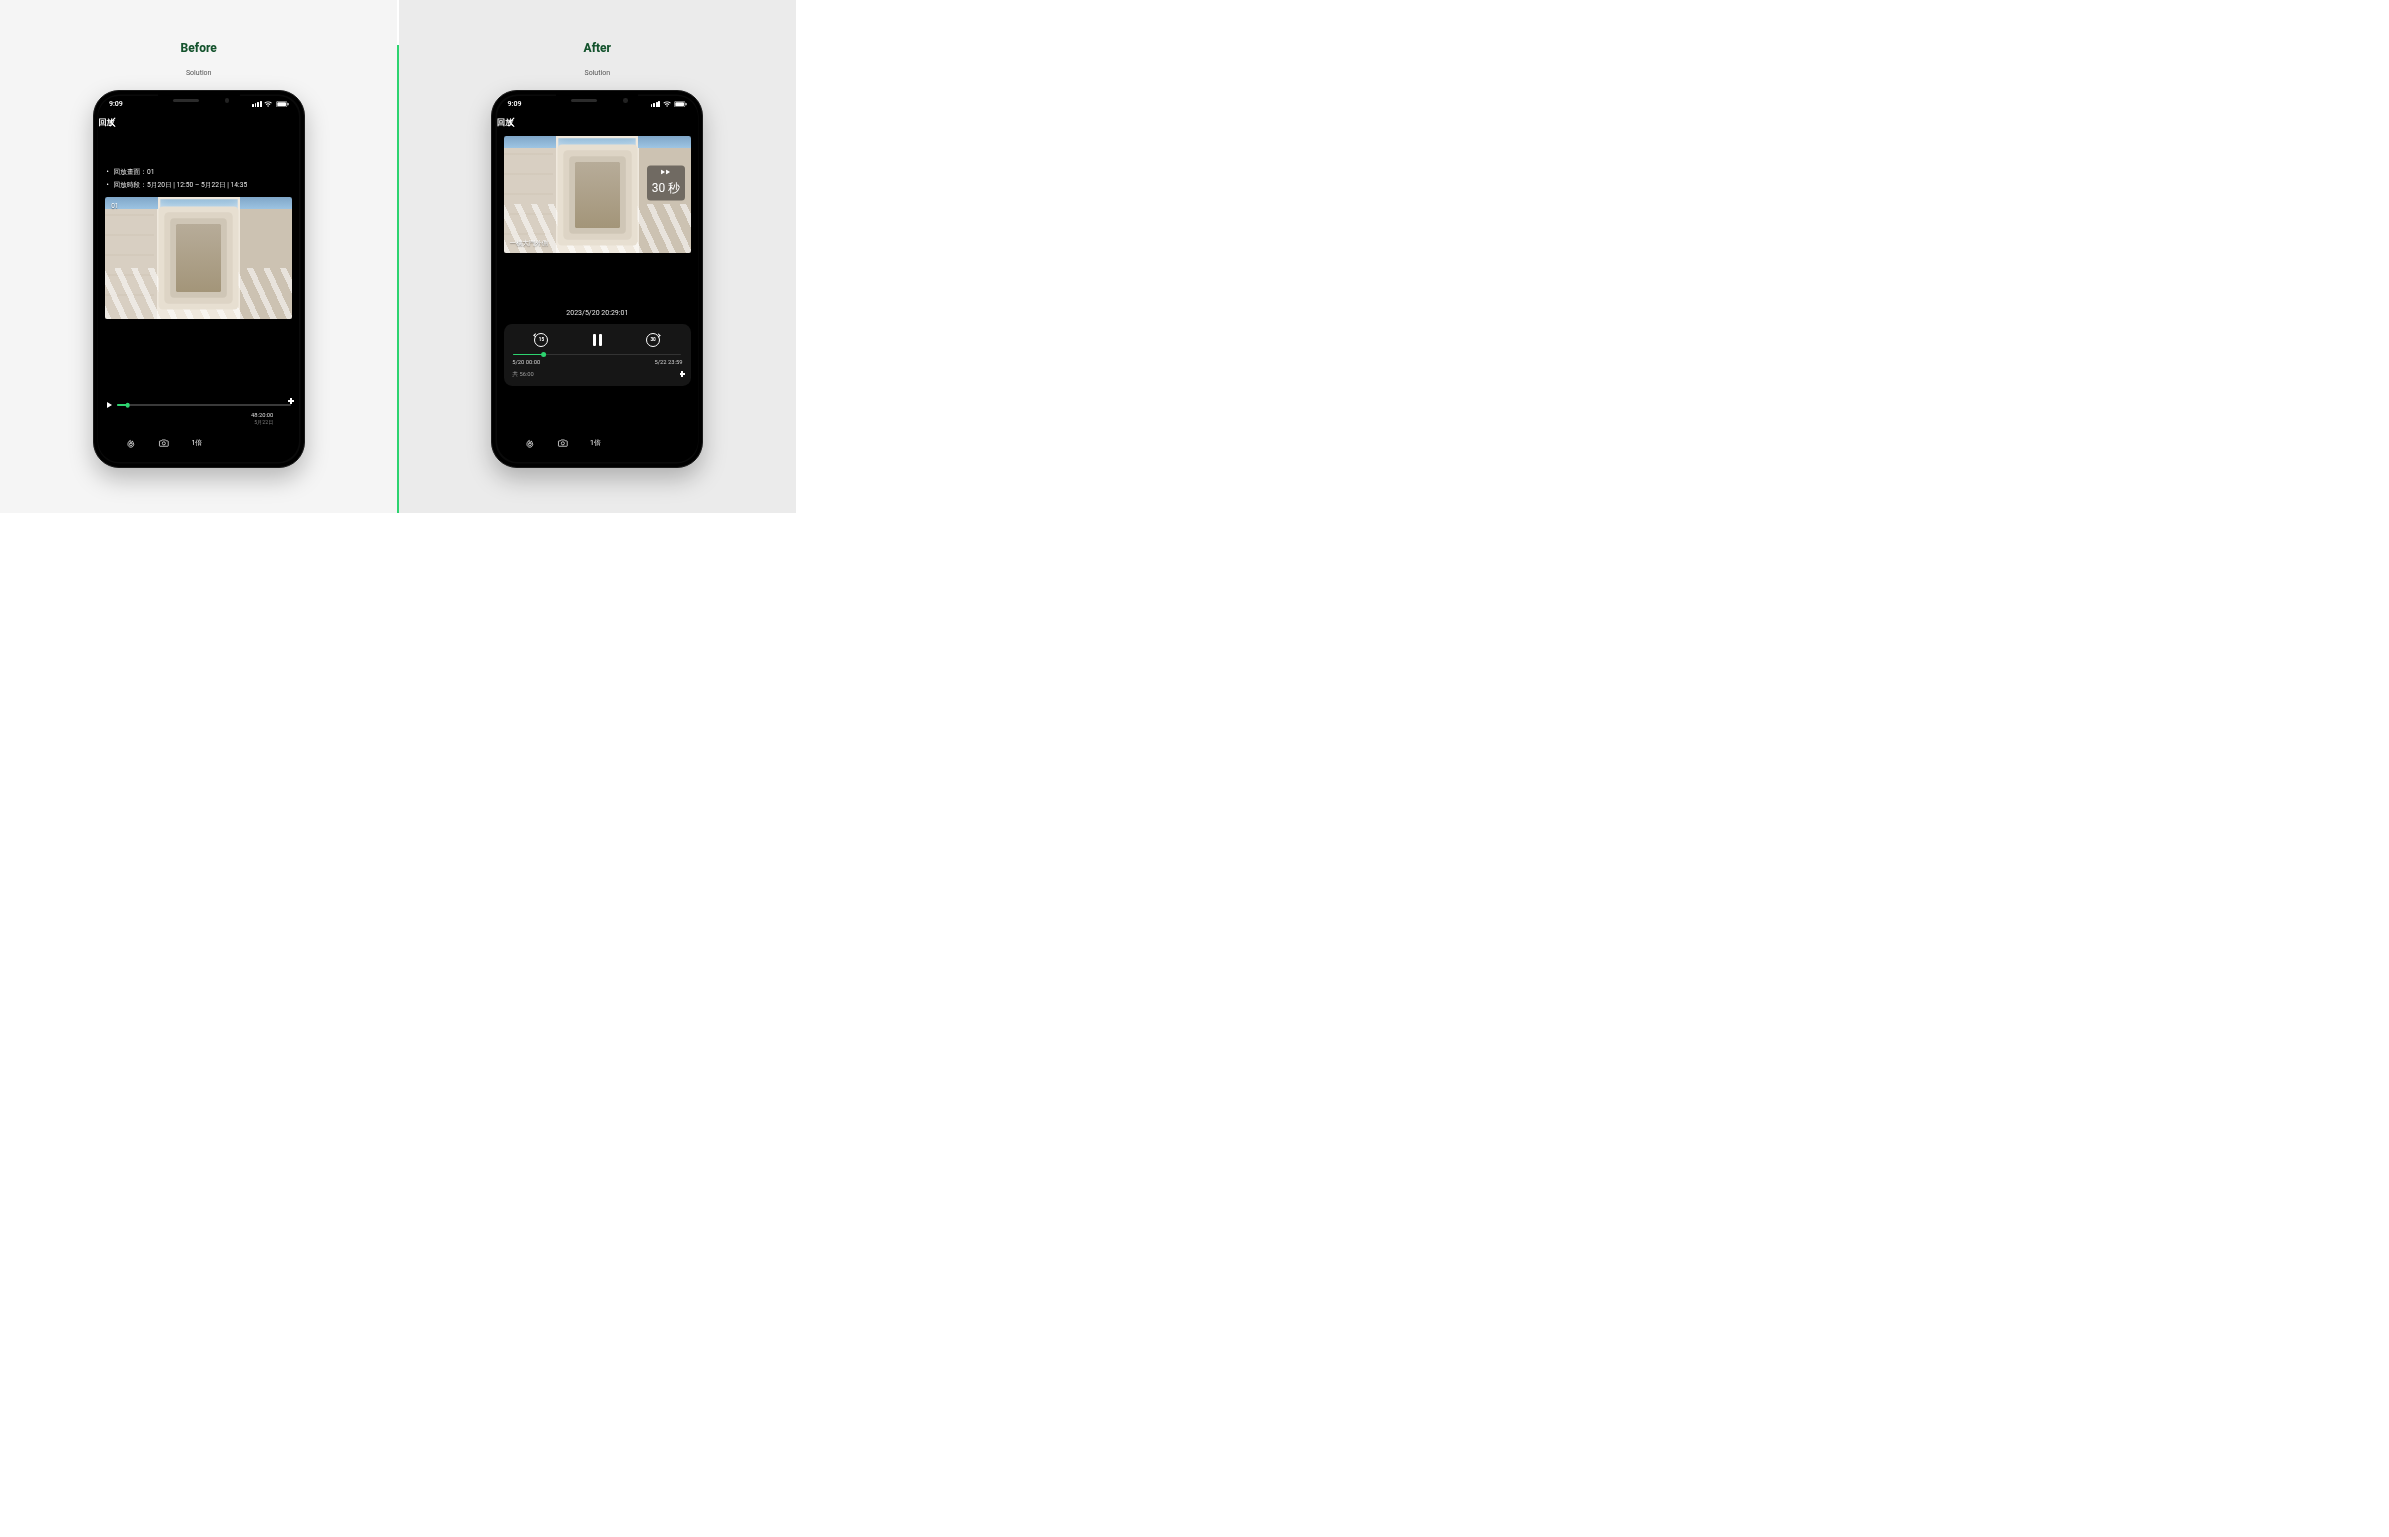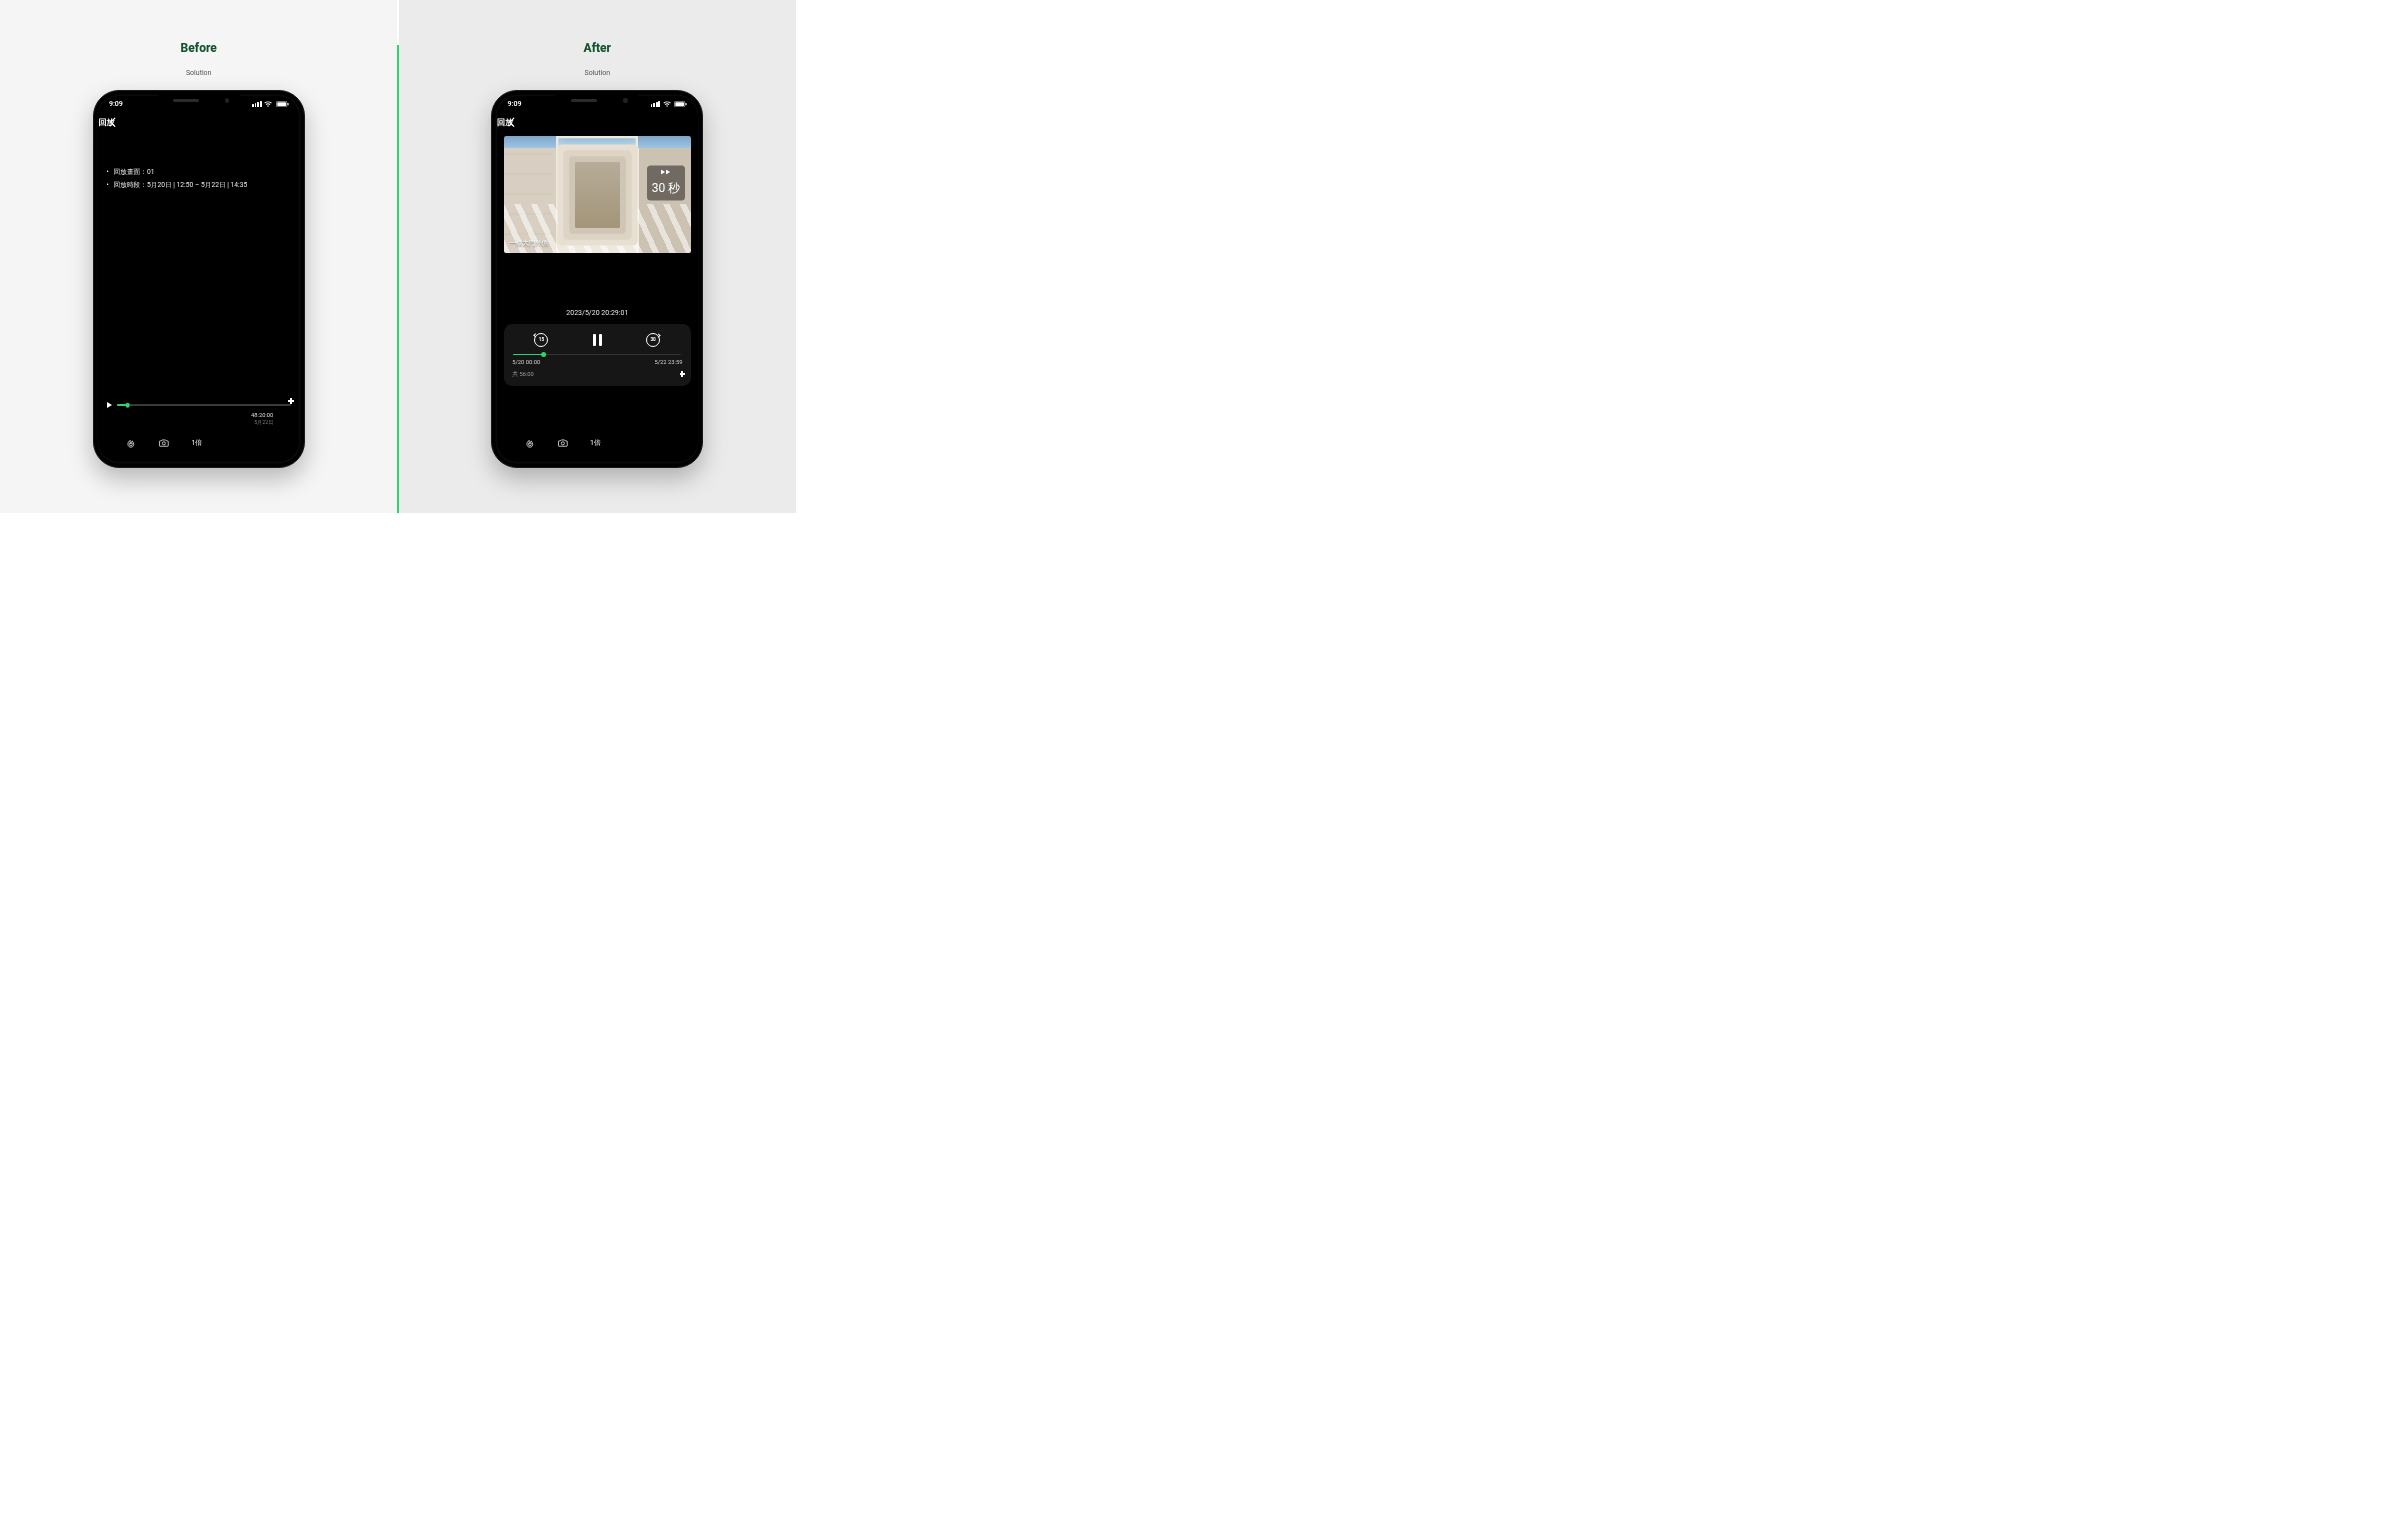--- a/index.html
+++ b/index.html
@@ -191,20 +191,25 @@
             </svg>
         </span>
         <span>回放</span>
       </div>
 
       <div class="b-content">
         <div class="b-meta">
           <div class="row">回放畫面：01</div>
           <div class="row">回放時段：5月20日 | 12:50 – 5月22日 | 14:35</div>
         </div>
+        <div class="video before">
+          <span class="shelves"></span>
+          <span class="sunrays"></span>
+          <span class="tag tl">01</span>
+        </div>
       </div>
 
       <div class="b-controls">
         <div class="scrub">
           <span class="play-tri"></span>
           <div class="track">
             <span class="fill"></span>
             <span class="knob"></span>
           </div>
           <span class="fs">

